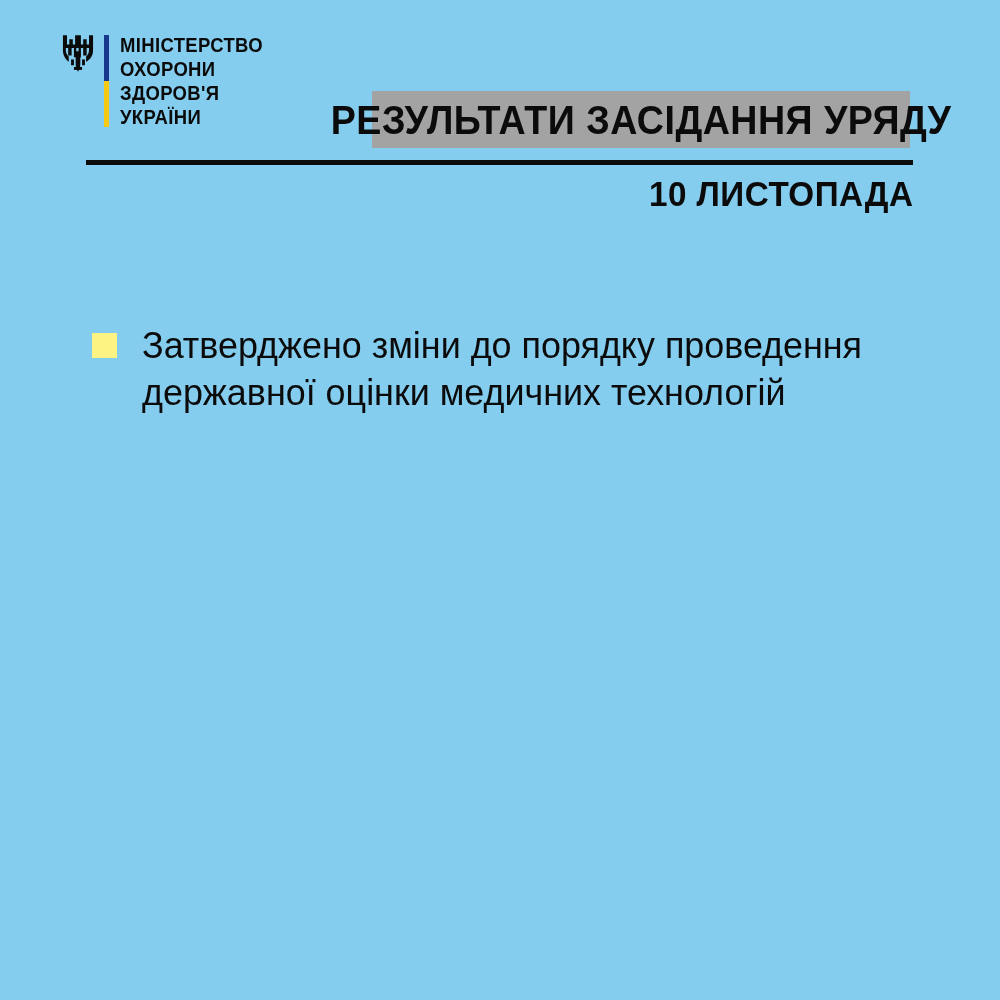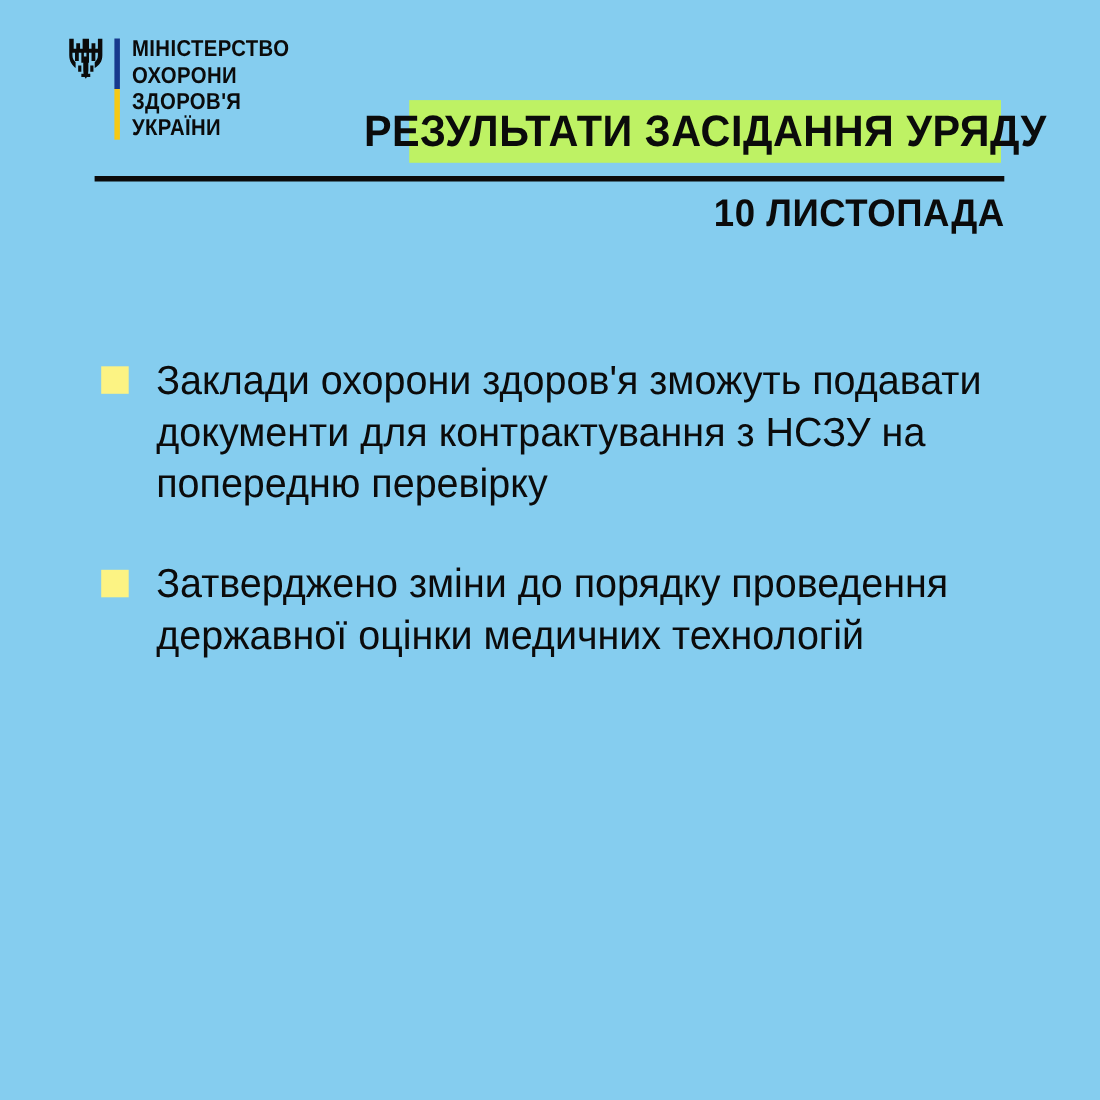--- a/index.html
+++ b/index.html
@@ -80,21 +80,21 @@
     white-space: nowrap;
   }
 
   
   .title-band {
     position: absolute;
     left: 372px;
     top: 91px;
     width: 538px;
     height: 57px;
-    background: #bef264;
+    background: #a3a3a3;
     display: flex;
     align-items: center;
     justify-content: center;
   }
 
   .title-band .title-text {
     font-family: "Liberation Sans Narrow", "Liberation Sans", "DejaVu Sans Condensed", sans-serif;
     font-weight: 700;
     font-size: 40px;
     line-height: 40px;
@@ -204,24 +204,20 @@
     </div>
 
     <div class="rule"></div>
 
     <div class="date-line">10 ЛИСТОПАДА</div>
   </div>
 
   <div class="bullet-list">
 
 
-    <div class="bullet-item">
-      <span class="bullet-marker"></span>
-      <span class="bullet-text">Заклади охорони здоров'я зможуть подавати документи для контрактування з НСЗУ на попередню перевірку</span>
-    </div>
 
     <div class="bullet-item">
       <span class="bullet-marker"></span>
       <span class="bullet-text">Затверджено зміни до порядку проведення державної оцінки медичних технологій</span>
     </div>
   </div>
 
 </div>
 
 </body></html>

